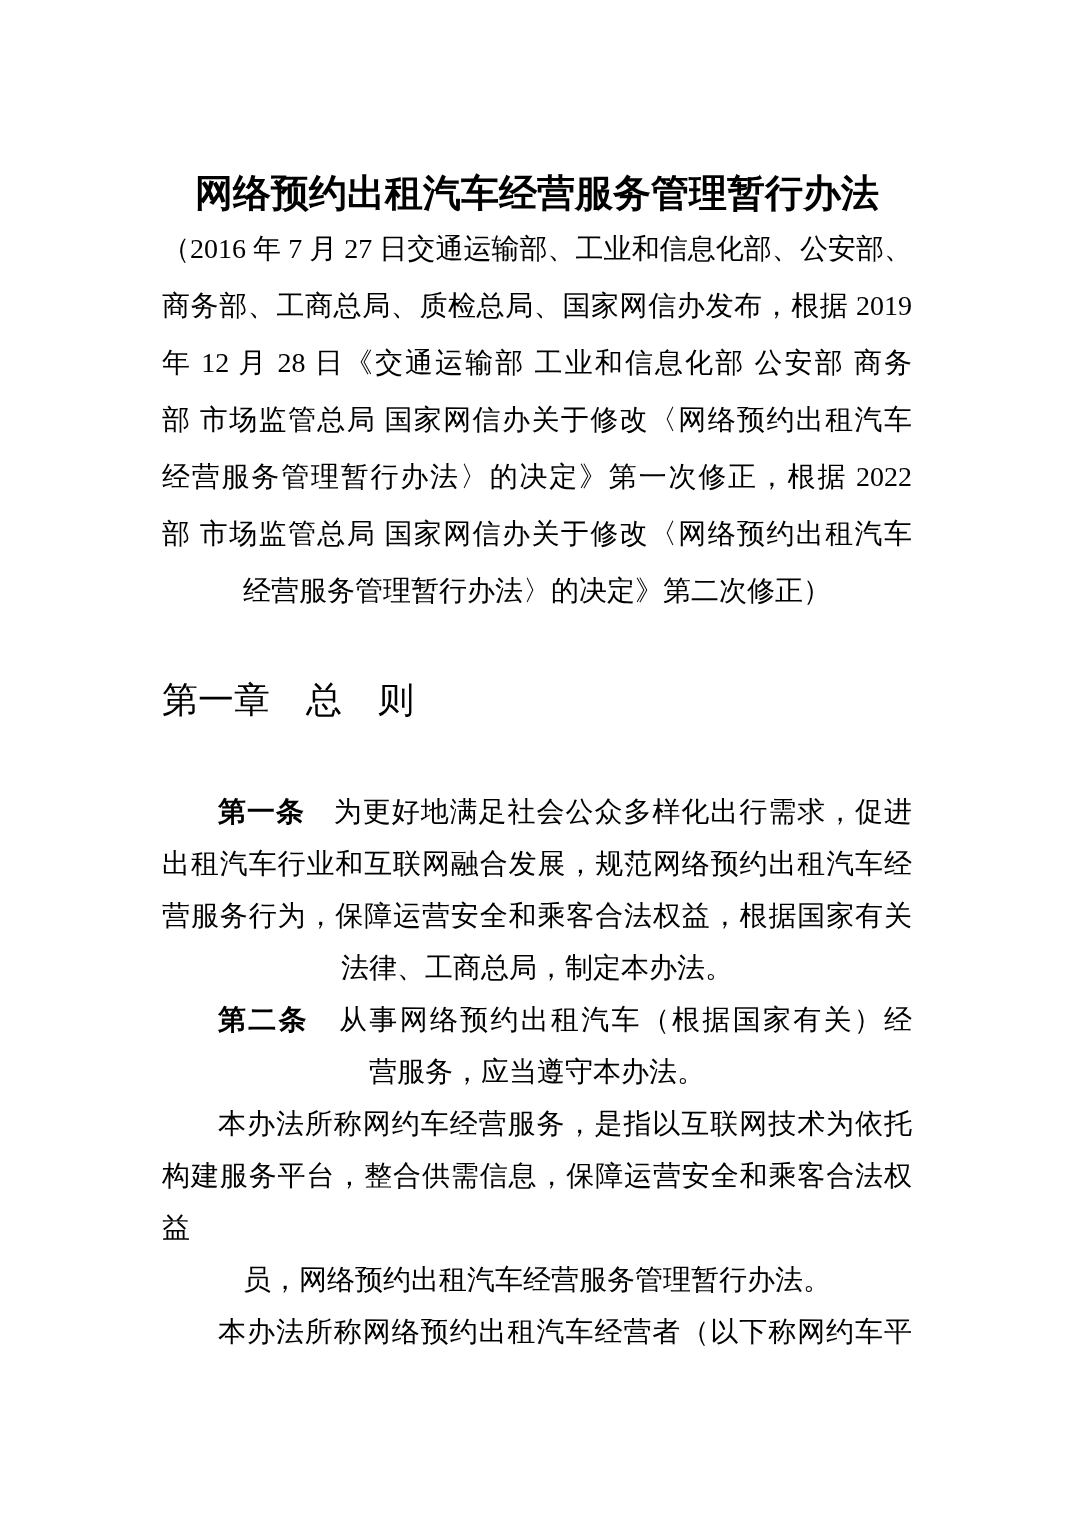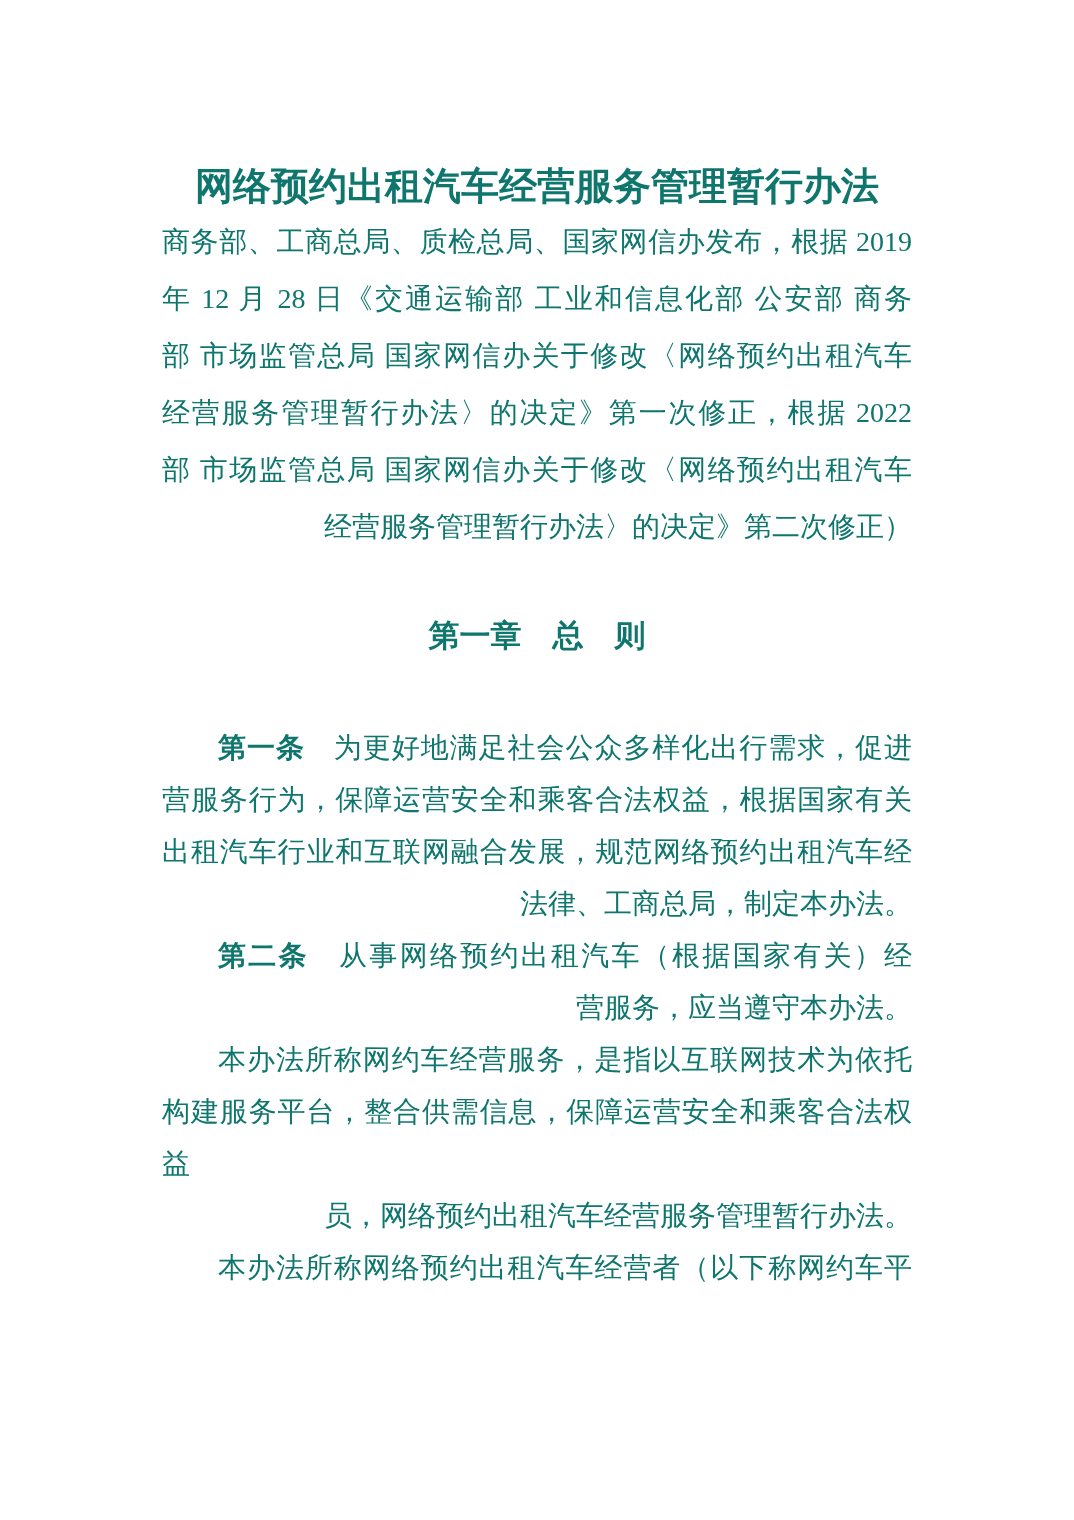--- a/index.html
+++ b/index.html
@@ -2,85 +2,86 @@
 <html lang="zh"><head>
 <meta charset="utf-8">
 <style>
   html, body { margin: 0; padding: 0; background: #e8e8e8; }
   .page {
     position: relative;
     width: 1074px;
     height: 1520px;
     margin: 0 auto;
     background: #ffffff;
-    color: #0f766e;
+    color: #000000;
     box-sizing: border-box;
-    padding: 0 162px;
+    padding: 7px 162px;
     overflow: hidden;
     font-family: "Liberation Serif", serif;
   }
   .title {
     margin: 163px 0 0 0;
     font-size: 38px;
     line-height: 46px;
     font-weight: bold;
     text-align: center;
     letter-spacing: 0;
     font-family: "Liberation Sans", sans-serif;
     white-space: nowrap;
   }
   .preamble { margin-top: 4px; }
   .preamble .line { line-height: 57px; }
   .chapter {
     margin-top: 52px;
-    font-size: 31px;
+    font-size: 36px;
     line-height: 57px;
-    font-weight: bold;
-    text-align: center;
+    font-weight: normal;
+    text-align: left;
     font-family: "Liberation Sans", sans-serif;
     white-space: pre;
   }
   .body-text { margin-top: 58px; }
   .body-text .line { line-height: 52px; }
   .line {
     font-size: 28px;
-    text-align: right;
+    text-align: center;
     white-space: pre-wrap;
   }
   .line.justify {
     text-align: justify;
     text-align-last: justify;
   }
   .line.indent { text-indent: 56px; }
   .bold {
     font-weight: bold;
     font-family: "Liberation Sans", sans-serif;
   }
 </style>
 </head>
 <body>
 
 <div class="page">
   <h1 class="title">网络预约出租汽车经营服务管理暂行办法</h1>
 
   <div class="preamble">
+      <div class="line justify"><span>（2016 年 7 月 27 日交通运输部、工业和信息化部、公安部、</span></div>
       <div class="line justify"><span>商务部、工商总局、质检总局、国家网信办发布，根据 2019</span></div>
       <div class="line justify"><span>年 12 月 28 日《交通运输部 工业和信息化部 公安部 商务</span></div>
       <div class="line justify"><span>部 市场监管总局 国家网信办关于修改〈网络预约出租汽车</span></div>
       <div class="line justify"><span>经营服务管理暂行办法〉的决定》第一次修正，根据 2022</span></div>
       <div class="line justify"><span>部 市场监管总局 国家网信办关于修改〈网络预约出租汽车</span></div>
       <div class="line"><span>经营服务管理暂行办法〉的决定》第二次修正）</span></div>
     </div>
 
   <div class="chapter">第一章　总　则</div>
 
   <div class="body-text">
       <div class="line justify indent"><span class="bold">第一条</span><span>　为更好地满足社会公众多样化出行需求，促进</span></div>
+      <div class="line justify"><span>出租汽车行业和互联网融合发展，规范网络预约出租汽车经</span></div>
       <div class="line justify"><span>营服务行为，保障运营安全和乘客合法权益，根据国家有关</span></div>
-      <div class="line justify"><span>出租汽车行业和互联网融合发展，规范网络预约出租汽车经</span></div>
       <div class="line"><span>法律、工商总局，制定本办法。</span></div>
       <div class="line justify indent"><span class="bold">第二条</span><span>　从事网络预约出租汽车（根据国家有关）经</span></div>
       <div class="line"><span>营服务，应当遵守本办法。</span></div>
       <div class="line justify indent"><span>本办法所称网约车经营服务，是指以互联网技术为依托</span></div>
       <div class="line justify"><span>构建服务平台，整合供需信息，保障运营安全和乘客合法权益</span></div>
       <div class="line"><span>员，网络预约出租汽车经营服务管理暂行办法。</span></div>
       <div class="line justify indent"><span>本办法所称网络预约出租汽车经营者（以下称网约车平</span></div>
     </div>
 </div>
 

